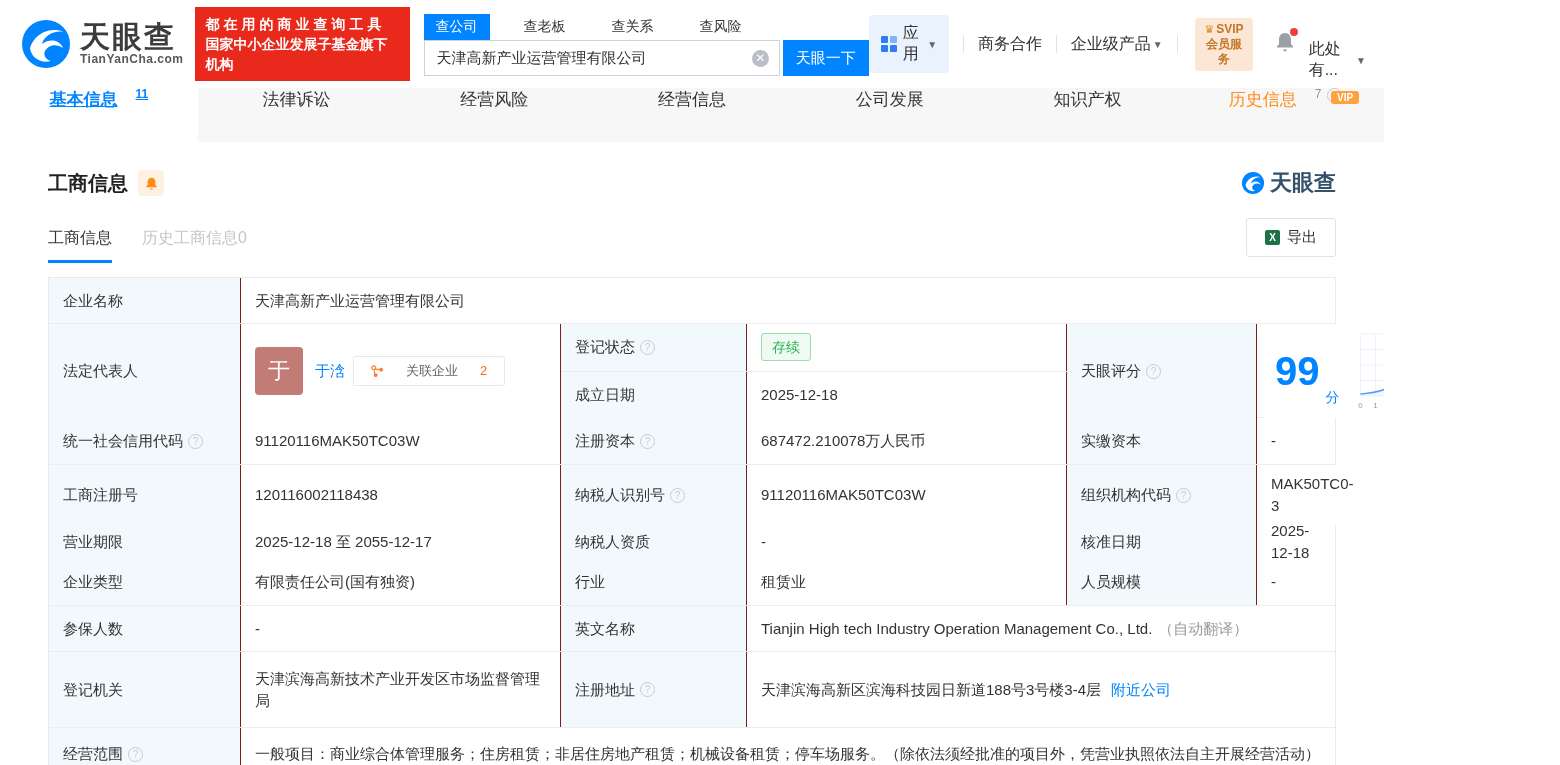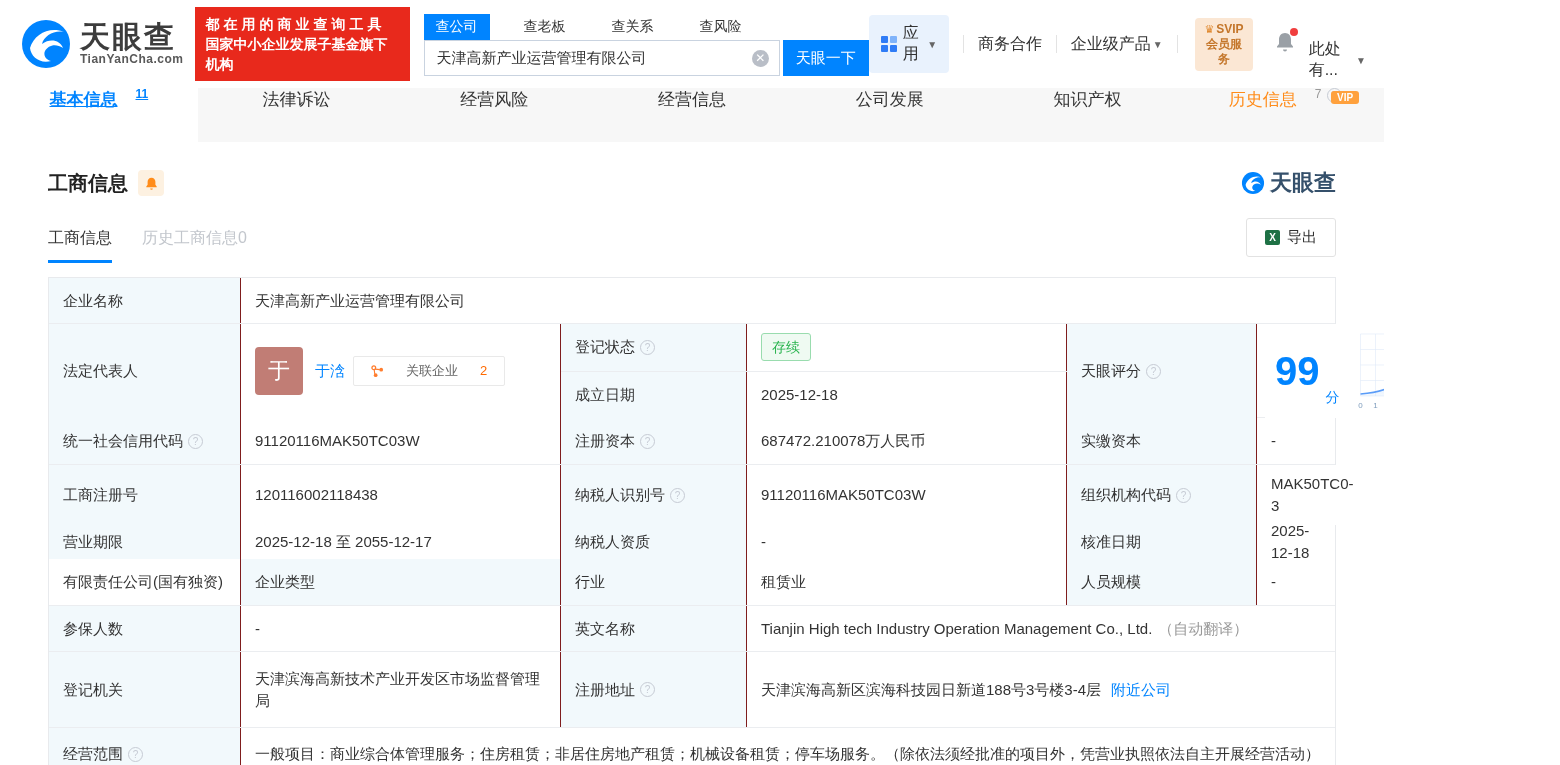--- a/index.html
+++ b/index.html
@@ -328,22 +328,22 @@
       <div class="t-row r-std">
         <div class="cell lc br">营业期限</div>
         <div class="cell vc br">2025-12-18 至 2055-12-17</div>
         <div class="cell lc br">纳税人资质</div>
         <div class="cell vc br">-</div>
         <div class="cell lc br">核准日期</div>
         <div class="cell vc">2025-12-18</div>
       </div>
 
       <div class="t-row r-std">
+        <div class="cell lc br">企业类型</div>
         <div class="cell vc br">有限责任公司(国有独资)</div>
-        <div class="cell lc br">企业类型</div>
         <div class="cell lc br">行业</div>
         <div class="cell vc br">租赁业</div>
         <div class="cell lc br">人员规模</div>
         <div class="cell vc">-</div>
       </div>
 
       <div class="t-row r-span" style="height:46px;">
         <div class="cell lc br">参保人数</div>
         <div class="cell vc br">-</div>
         <div class="cell lc br">英文名称</div>

